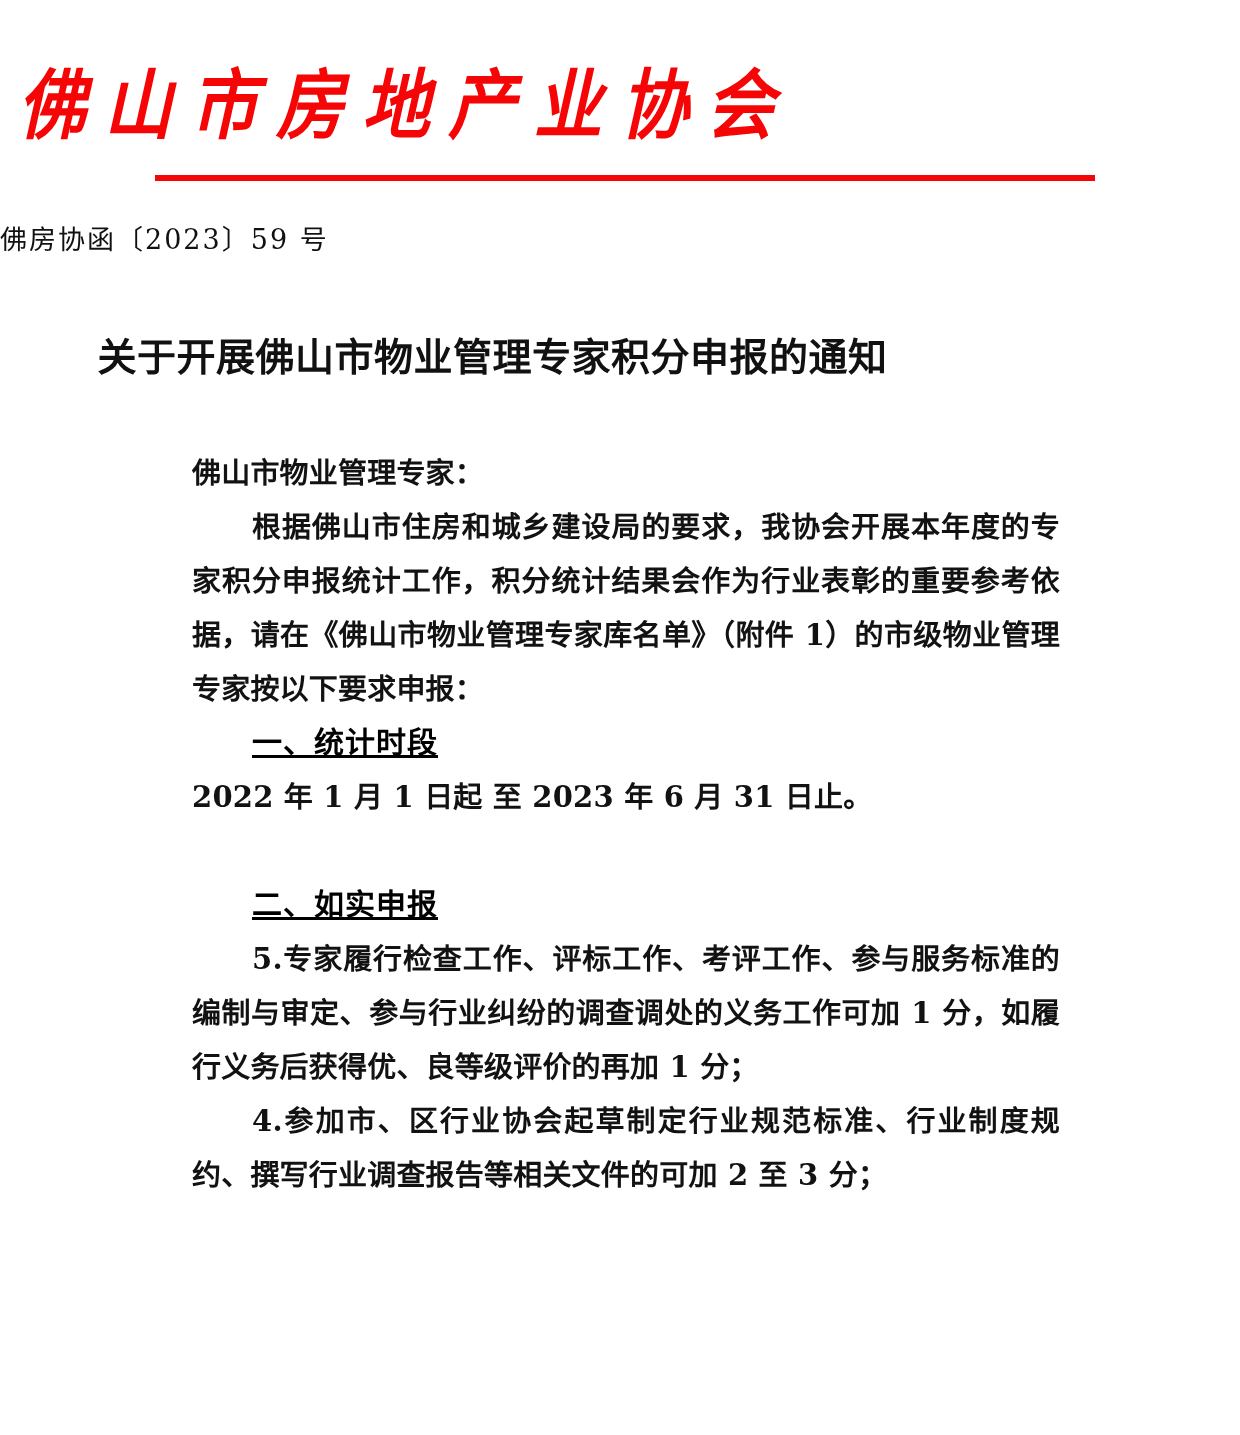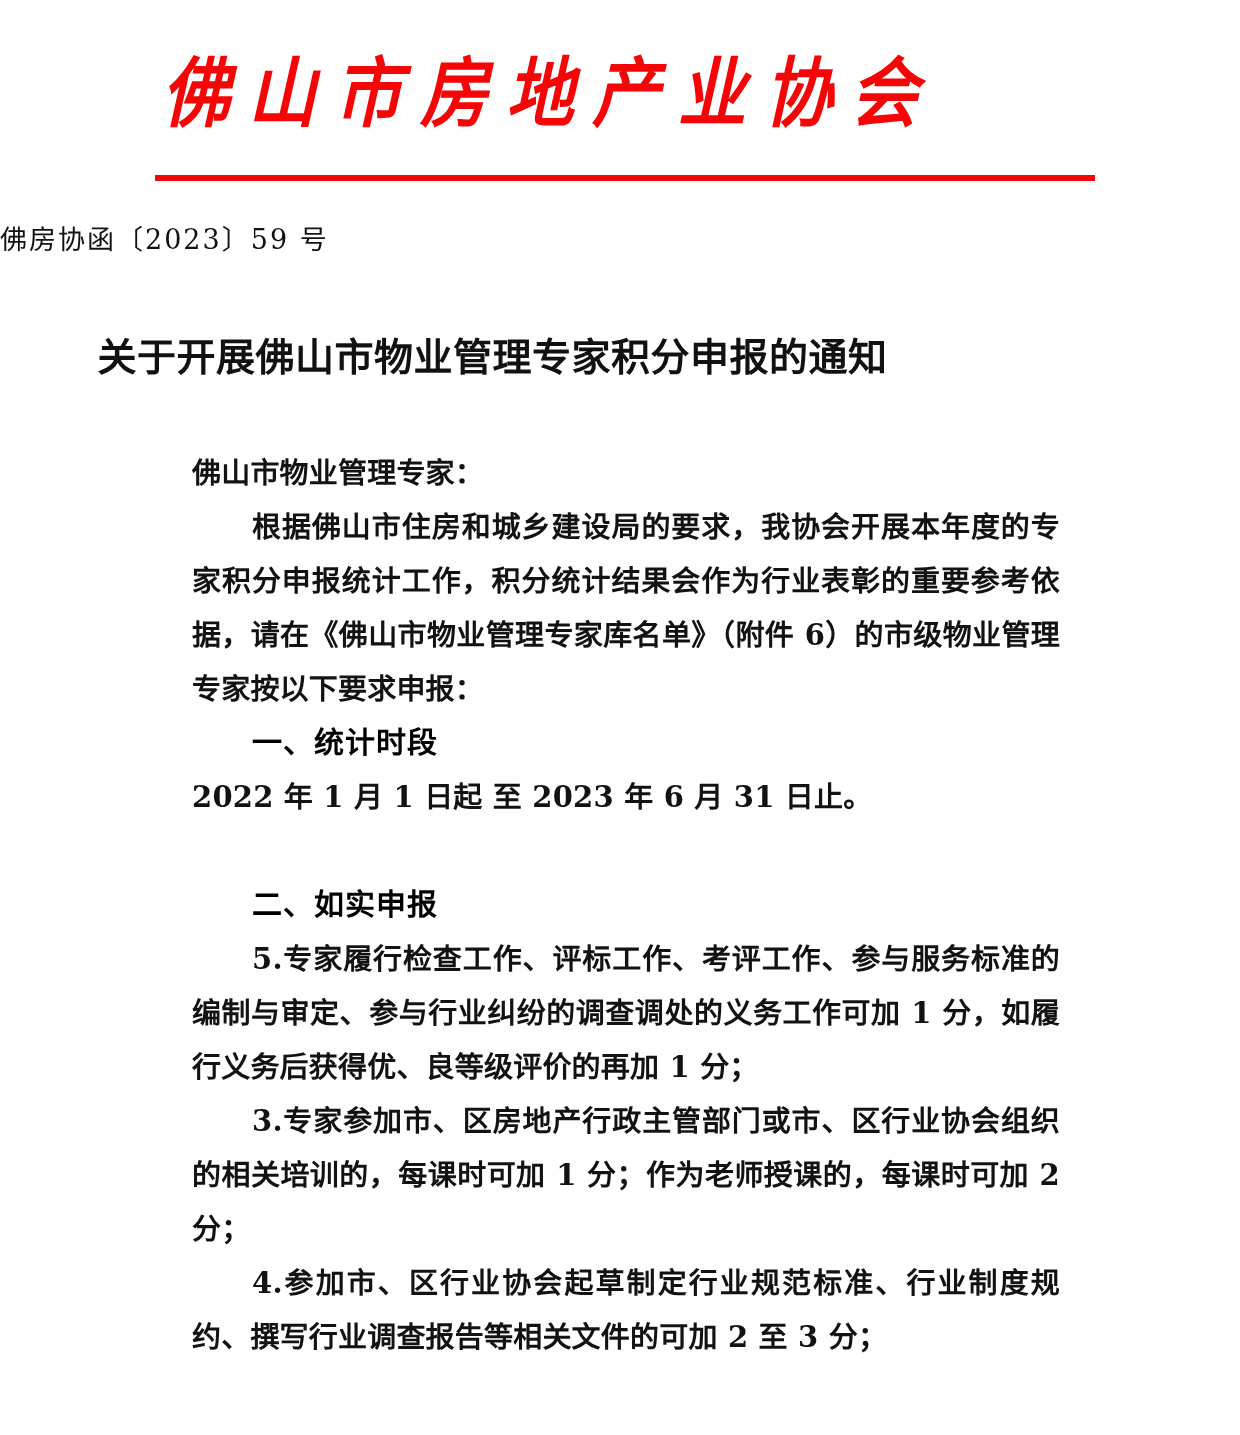--- a/index.html
+++ b/index.html
@@ -18,23 +18,23 @@
     height: 1435px;
     background: #ffffff;
     overflow: hidden;
     box-sizing: border-box;
   }
 
   
   .letterhead {
     position: absolute;
     left: 0;
-    top: 48px;
+    top: 60px;
     width: 1080px;
-    text-align: center;
+    text-align: left;
   }
   .letterhead-title {
     display: inline-block;
     font-family: "DejaVu Serif", "Liberation Serif", serif;
     font-size: 68px;
     font-weight: 700;
     font-style: italic;
     color: #f50505;
     letter-spacing: 18px;
     text-indent: 18px;
@@ -103,20 +103,21 @@
 
   .section-heading {
     font-family: "DejaVu Serif", "Liberation Serif", serif;
     font-size: 30px;
     font-weight: 700;
     line-height: 54px;
     color: #000000;
     text-indent: 60px;
     margin: 0;
     letter-spacing: 1px;
+    text-decoration: underline;
   }
   .spacer-line { height: 54px; }
 </style>
 </head>
 <body>
 
 <div id="page">
 
   <div class="letterhead">
     <div class="letterhead-title">佛山市房地产业协会</div>
@@ -124,27 +125,26 @@
   <div class="letterhead-rule"></div>
 
   <div class="doc-number">佛房协函〔2023〕59 号</div>
 
   <div class="doc-title">关于开展佛山市物业管理专家积分申报的通知</div>
 
   <div class="body-block">
 
     <p class="para salutation">佛山市物业管理专家：</p>
 
-    <p class="para indent">根据佛山市住房和城乡建设局的要求，我协会开展本年度的专家积分申报统计工作，积分统计结果会作为行业表彰的重要参考依据，请在《佛山市物业管理专家库名单》（附件 6）的市级物业管理专家按以下要求申报：</p>
+    <p class="para indent">根据佛山市住房和城乡建设局的要求，我协会开展本年度的专家积分申报统计工作，积分统计结果会作为行业表彰的重要参考依据，请在《佛山市物业管理专家库名单》（附件 1）的市级物业管理专家按以下要求申报：</p>
 
     <div class="section-heading">一、统计时段</div>
     <p class="para">2022 年 1 月 1 日起 至 2023 年 6 月 31 日止。</p>
 
     <div class="spacer-line"></div>
 
     <div class="section-heading">二、如实申报</div>
     <p class="para indent">5.专家履行检查工作、评标工作、考评工作、参与服务标准的编制与审定、参与行业纠纷的调查调处的义务工作可加 1 分，如履行义务后获得优、良等级评价的再加 1 分；</p>
-    <p class="para indent">3.专家参加市、区房地产行政主管部门或市、区行业协会组织的相关培训的，每课时可加 1 分；作为老师授课的，每课时可加 2 分；</p>
     <p class="para indent">4.参加市、区行业协会起草制定行业规范标准、行业制度规约、撰写行业调查报告等相关文件的可加 2 至 3 分；</p>
 
   </div>
 
 </div>
 
 </body></html>

